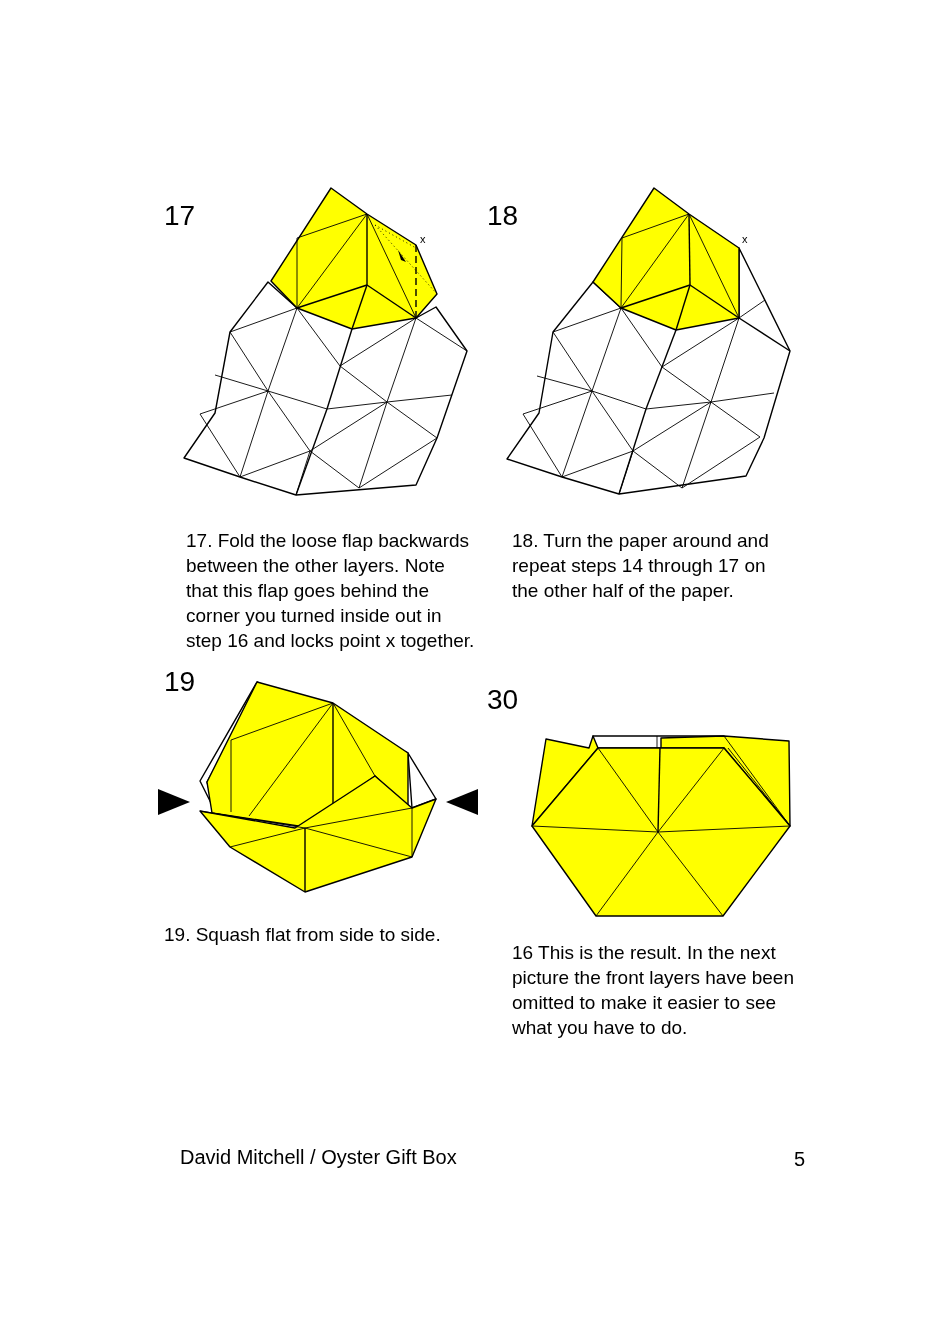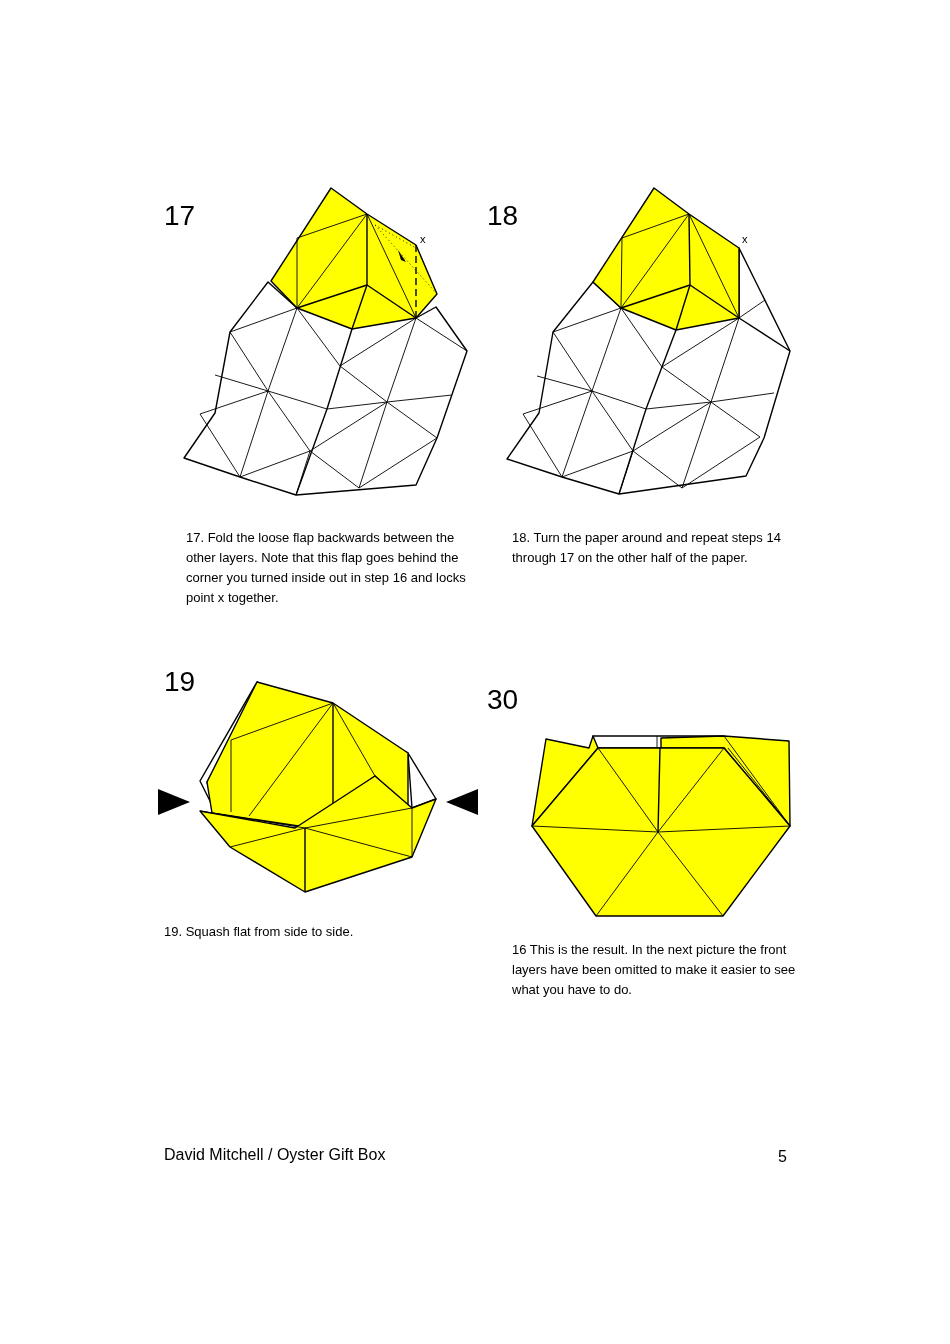--- a/index.html
+++ b/index.html
@@ -1,21 +1,21 @@
 <!DOCTYPE html>
 <html><head>
 <meta charset="utf-8">
 <style>
   html, body { margin: 0; padding: 0; background: #ffffff; }
   body { width: 950px; height: 1344px; position: relative; overflow: hidden;
          font-family: "Liberation Sans", sans-serif; color: #000; }
   .abs { position: absolute; }
   .step-num { font-size: 28px; line-height: 24px; }
-  .caption { font-size: 13px; line-height: 20px; }
-  .footer { font-size: 16px; }
+  .caption { font-size: 19px; line-height: 25px; }
+  .footer { font-size: 20px; margin-left: 16px; }
   svg { position: absolute; overflow: visible; }
   .y { fill: #ffff00; stroke: #000; stroke-width: 1.4; stroke-linejoin: round; }
   .w { fill: #ffffff; stroke: #000; stroke-width: 1.4; stroke-linejoin: round; }
   .ln { stroke: #000; stroke-width: 0.9; fill: none; }
   .lnb { stroke: #000; stroke-width: 1.4; fill: none; }
 </style>
 </head>
 <body>
 
 <div class="abs step-num" style="left:164px;top:204px;">17</div>

